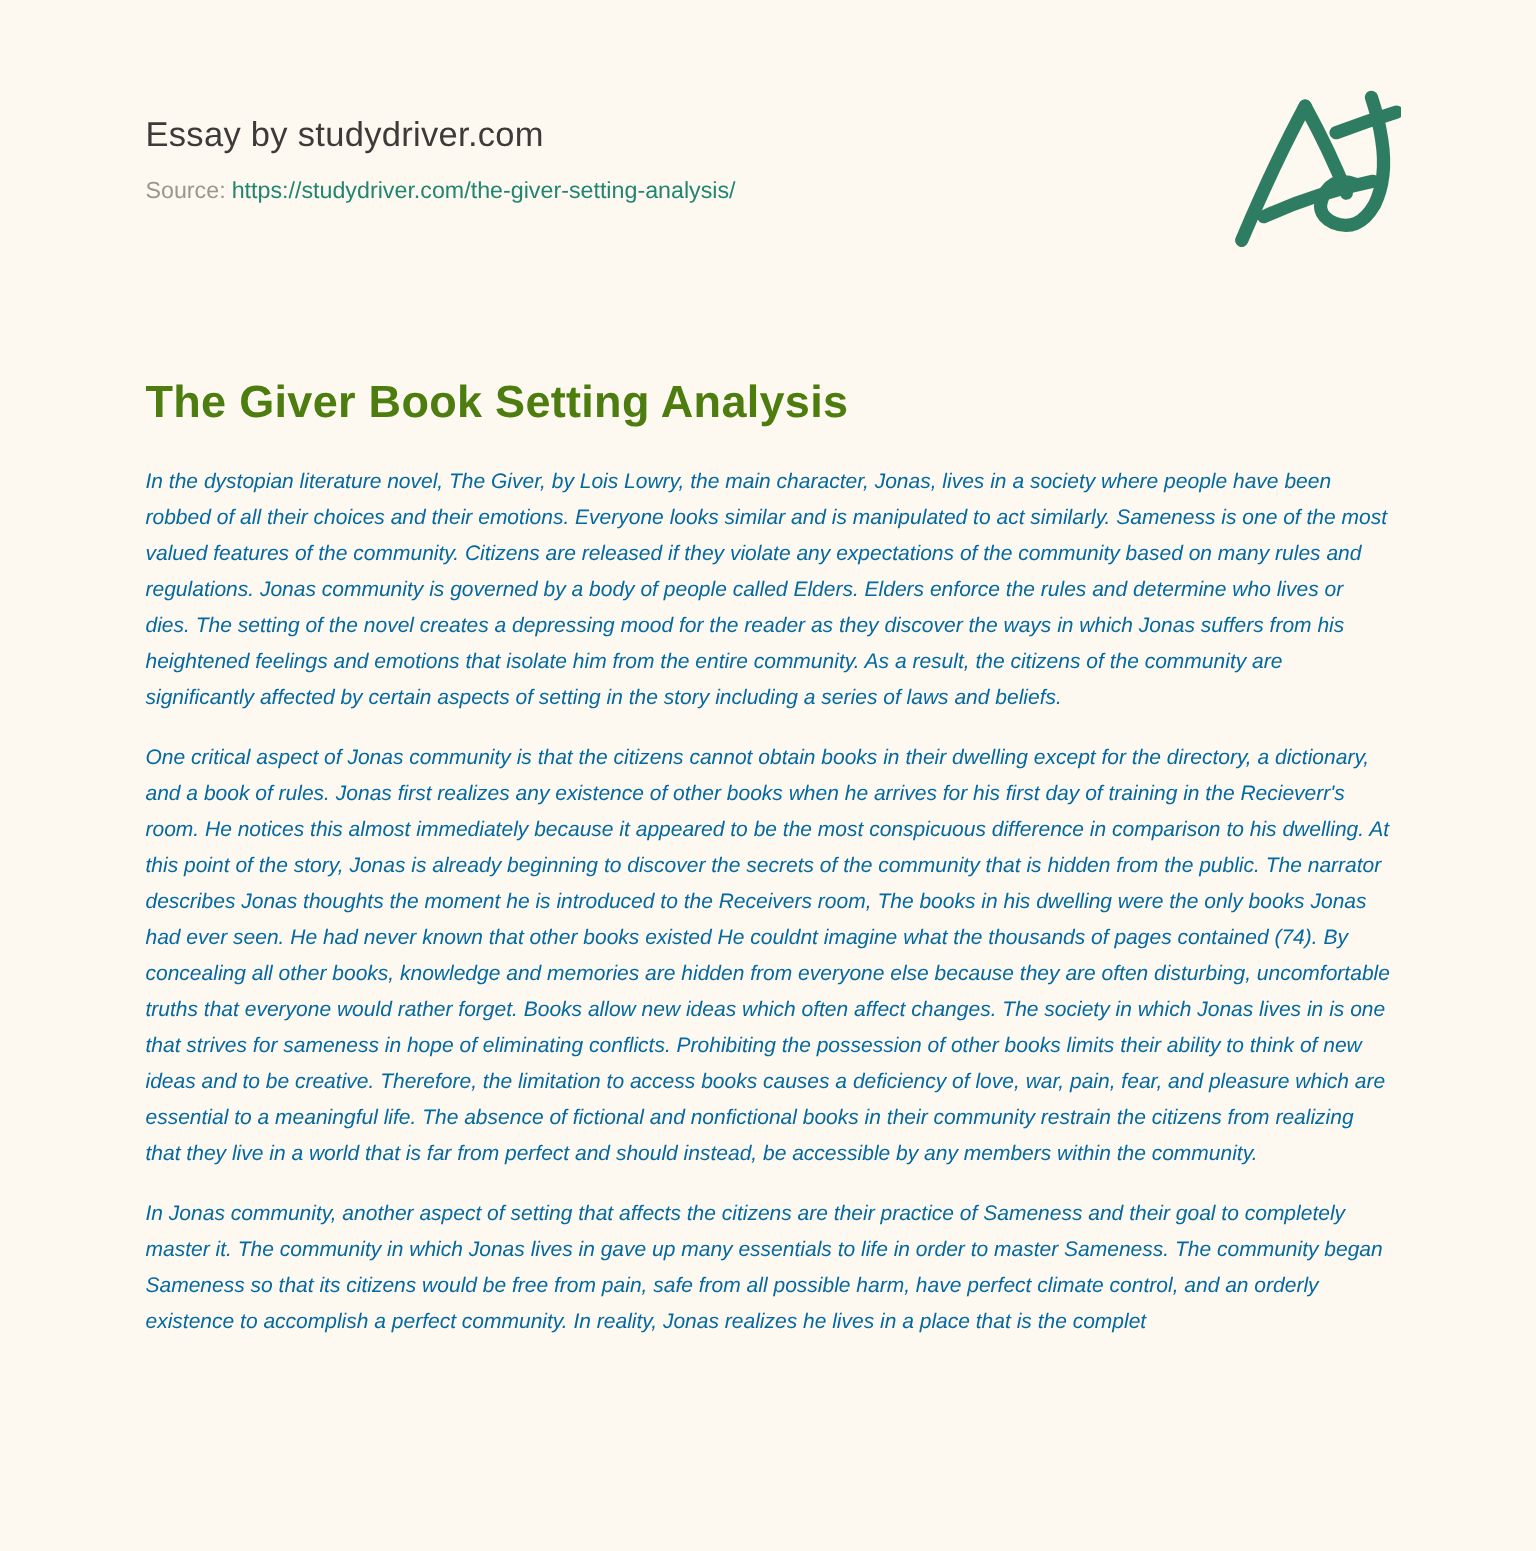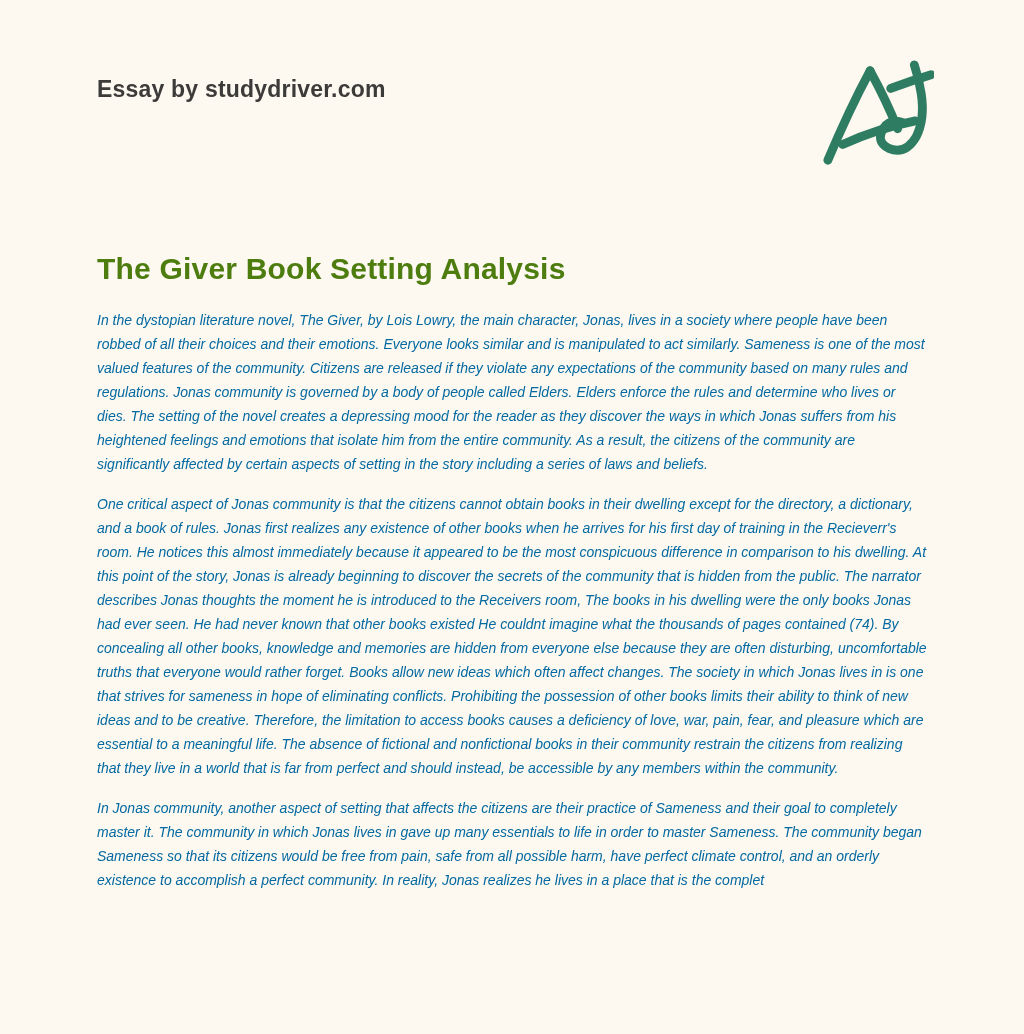--- a/index.html
+++ b/index.html
@@ -24,21 +24,21 @@
     height: 100%;
   }
   .brand-header {
     position: absolute;
     top: 76px;
     left: 0;
   }
   .byline {
     margin: 0;
     font-size: 23px;
-    font-weight: 700;
+    font-weight: 400;
     letter-spacing: 0.2px;
     color: #3C3B39;
   }
   .source-line {
     margin-top: 16px;
     font-size: 15.5px;
     color: #9B968E;
   }
   .source-line a {
     color: #218570;
@@ -77,20 +77,23 @@
   }
 </style>
 </head>
 <body>
 
 <div class="page">
   <div class="content">
 
     <div class="brand-header">
       <h2 class="byline">Essay by studydriver.com</h2>
+      <div class="source-line">
+        <span>Source:</span><a href="#">https://studydriver.com/the-giver-setting-analysis/</a>
+      </div>
     </div>
 
     <svg class="logo" viewBox="0 0 120 115" aria-hidden="true">
       <g fill="none" stroke="#2E7D63" stroke-width="9" stroke-linecap="round">
         <path d="M12 104 Q34 52 55 13"></path>
         <path d="M55 13 Q72 44 83 72"></path>
         <path d="M27 88 Q62 72 101 64"></path>
         <path d="M76 31 Q97 23 117 17"></path>
         <path d="M100 7 Q105 22 107 36 Q111 62 102 80 Q91 99 74 92 Q60 85 69 71 Q76 61 89 66"></path>
       </g>

